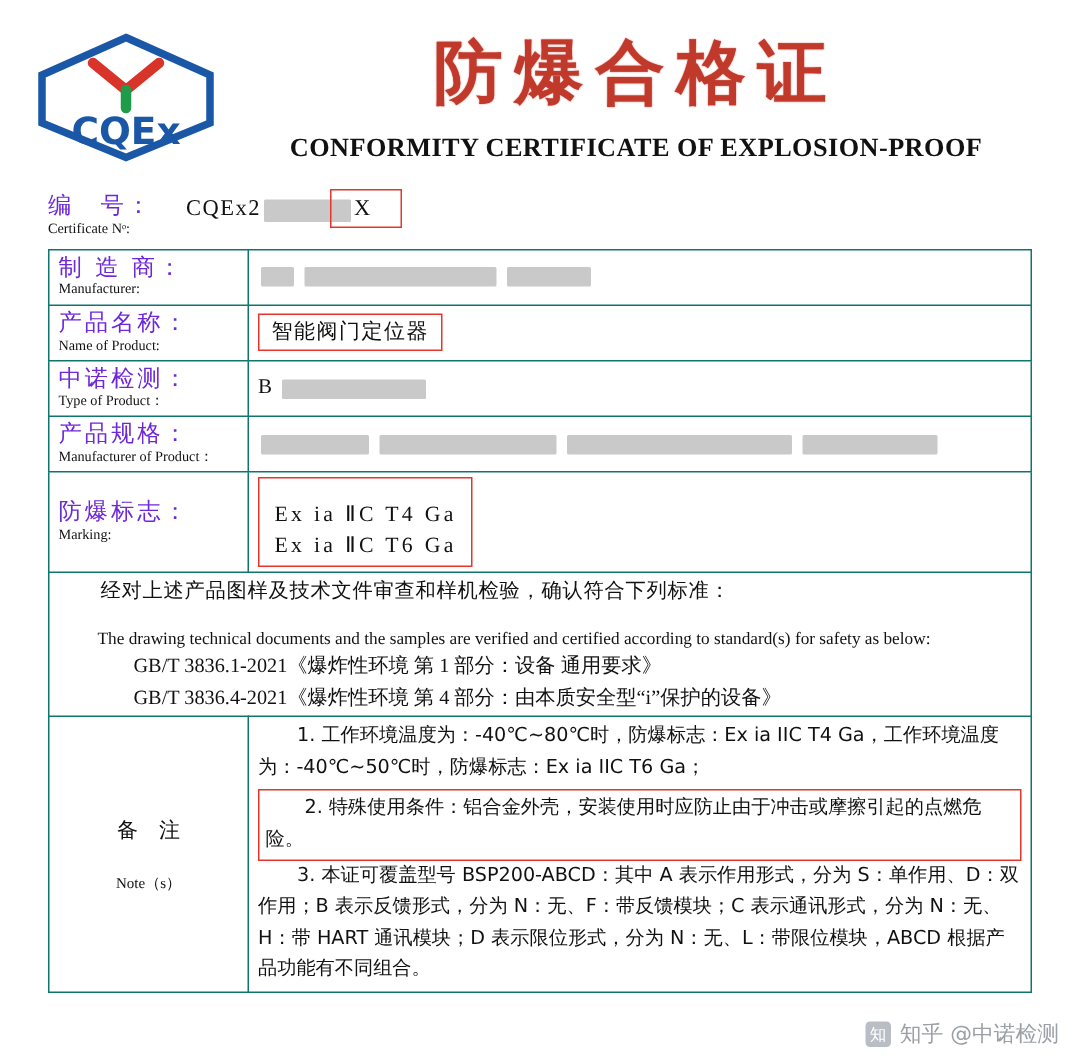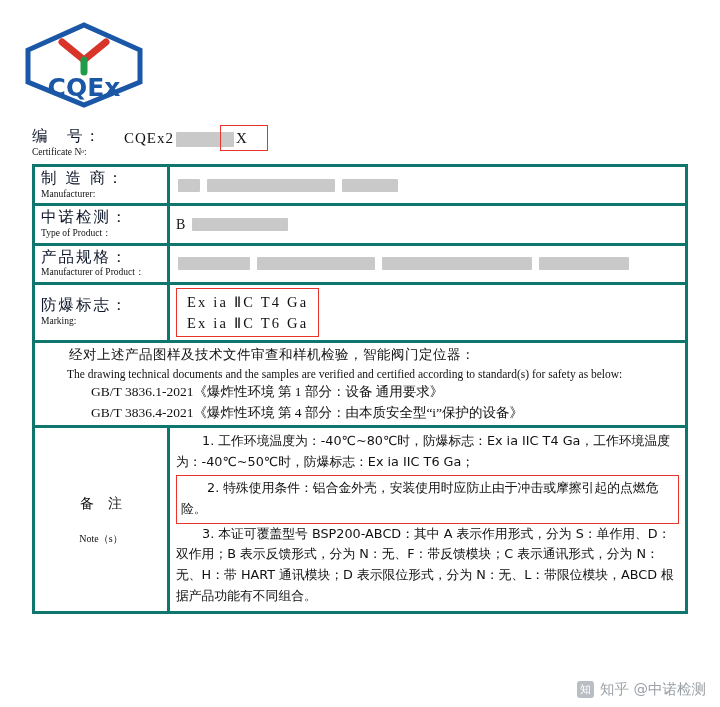--- a/index.html
+++ b/index.html
@@ -73,21 +73,21 @@
     margin: 20px 0 6px 32px;
   }
   .certno-label {
     width: 92px;
   }
   .lbl-cn {
     font-family: "DejaVu Sans", sans-serif;
     font-size: 15.5px;
     letter-spacing: 2px;
     line-height: 1.15;
-    color: #0f172a;
+    color: #6d28d9;
   }
   .lbl-en {
     font-family: "Liberation Serif", serif;
     font-size: 9.5px;
     color: #111;
     line-height: 1.2;
     margin-top: 1px;
   }
   .certno-value {
     font-family: "Liberation Serif", serif;
@@ -119,21 +119,21 @@
   }
 
   
   table.cert {
     border-collapse: collapse;
     width: 656px;
     margin-left: 32px;
     table-layout: fixed;
   }
   table.cert td {
-    border: 3px solid #0f766e;
+    border: 1px solid #0f766e;
     padding: 3px 6px;
     vertical-align: middle;
   }
   td.lbl {
     width: 120px;
     padding: 2px 4px 2px 6px;
   }
   .row-h { height: 34px; }
 
   .val {
@@ -160,42 +160,42 @@
     font-family: "DejaVu Sans", sans-serif;
     font-size: 14px;
     letter-spacing: 1px;
   }
   .marking-cell {
     padding: 3px 6px;
   }
   .marking-box {
     border: 1.6px solid #e8342a;
     display: inline-block;
-    padding: 3px 10px 2px 10px;
+    padding: 14px 10px 2px 10px;
     font-family: "Liberation Serif", serif;
     font-size: 14.5px;
     letter-spacing: 2.2px;
     line-height: 1.45;
   }
 
   
   .std-cell {
     padding: 6px 6px 8px 6px;
   }
   .std-line1 {
     font-family: "DejaVu Sans", sans-serif;
     font-size: 13.5px;
     letter-spacing: .5px;
     text-indent: 28px;
   }
   .std-line2 {
     font-family: "Liberation Serif", serif;
     font-size: 11.5px;
     text-indent: 26px;
-    margin-top: 4px;
+    margin-top: 17px;
   }
   .std-item {
     font-family: "Liberation Serif", serif;
     font-size: 13.5px;
     margin-top: 3px;
     padding-left: 50px;
   }
 
   
   .note-lbl {
@@ -258,20 +258,24 @@
   <div class="header">
     <div class="logo-wrap">
       <div class="logo">
         <svg width="124" height="86" viewBox="0 0 124 86">
           <polygon points="62,3 118,28 118,60 62,83 6,60 6,28" fill="#ffffff" stroke="#1a57a6" stroke-width="5"></polygon>
           <path d="M40 20 L62 38 L84 20" fill="none" stroke="#d8342a" stroke-width="7" stroke-linecap="round"></path>
           <path d="M62 38 L62 50" fill="none" stroke="#1f9c4a" stroke-width="7" stroke-linecap="round"></path>
           <text x="62" y="74" text-anchor="middle" font-family="DejaVu Sans, sans-serif" font-size="25" font-weight="bold" fill="#1a57a6" letter-spacing="0">CQEx</text>
         </svg>
       </div>
+    </div>
+    <div class="title-wrap">
+      <div class="cn-title">防爆合格证</div>
+      <div class="en-title">CONFORMITY CERTIFICATE OF EXPLOSION-PROOF</div>
     </div>
   </div>
 
   <div class="certno-row">
     <div class="certno-label">
       <div class="lbl-cn">编　号：</div>
       <div class="lbl-en">Certificate Nᵒ:</div>
     </div>
     <div class="certno-value">
       <span>CQEx2</span>
@@ -291,20 +295,29 @@
       </td>
       <td>
         <div class="val">
           <span class="redaction" style="width:22px;"></span>
           <span class="redaction" style="width:128px;"></span>
           <span class="redaction" style="width:56px;"></span>
         </div>
       </td>
     </tr>
 
+    <tr class="row-h">
+      <td class="lbl">
+        <div class="lbl-cn">产品名称：</div>
+        <div class="lbl-en">Name of Product:</div>
+      </td>
+      <td>
+        <span class="boxed-val">智能阀门定位器</span>
+      </td>
+    </tr>
 
     <tr class="row-h">
       <td class="lbl">
         <div class="lbl-cn">中诺检测：</div>
         <div class="lbl-en">Type of Product：</div>
       </td>
       <td>
         <div class="val val-mono">
           <span>B</span>
           <span class="redaction" style="width:96px;"></span>
@@ -337,21 +350,21 @@
           <div>Ex ia ⅡC T4 Ga</div>
           <div>Ex ia ⅡC T6 Ga</div>
         </div>
       </td>
     </tr>
 
 
 
     <tr>
       <td colspan="2" class="std-cell">
-        <div class="std-line1">经对上述产品图样及技术文件审查和样机检验，智能阀门定位器：</div>
+        <div class="std-line1">经对上述产品图样及技术文件审查和样机检验，确认符合下列标准：</div>
         <div class="std-line2">The drawing technical documents and the samples are verified and certified according to standard(s) for safety as below:</div>
         <div class="std-item">GB/T 3836.1-2021《爆炸性环境 第 1 部分：设备 通用要求》</div>
         <div class="std-item">GB/T 3836.4-2021《爆炸性环境 第 4 部分：由本质安全型“i”保护的设备》</div>
       </td>
     </tr>
 
     <tr>
       <td class="note-lbl">
         <span>备　注</span>
         <span class="en">Note（s）</span>

